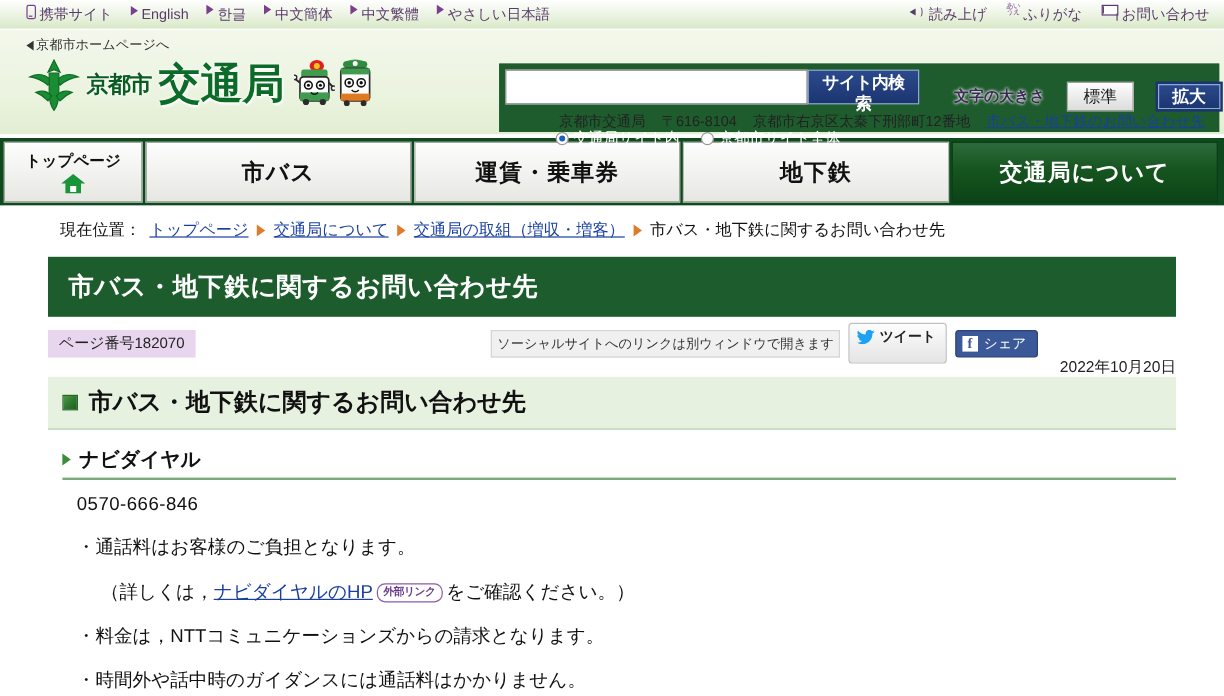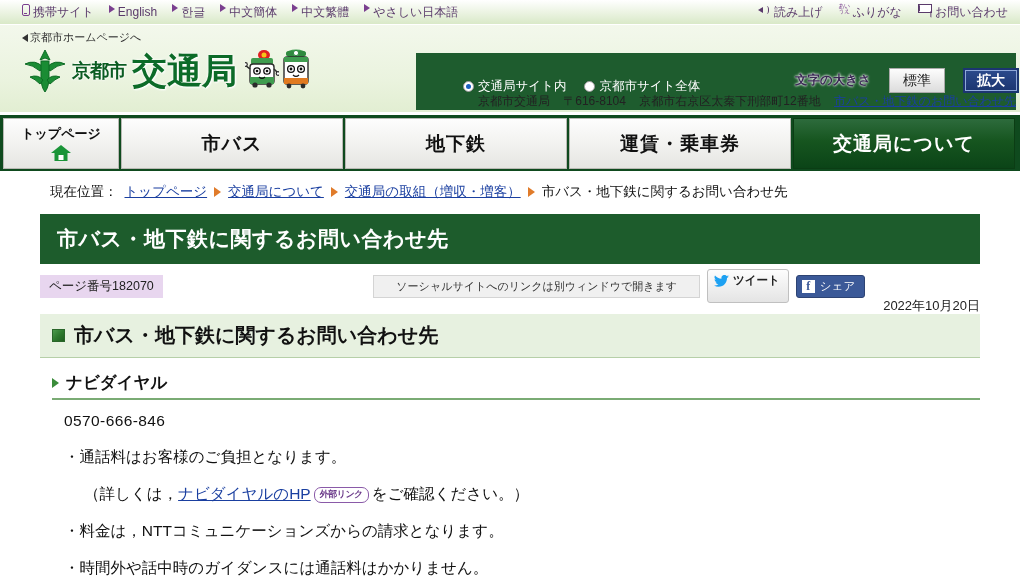--- a/index.html
+++ b/index.html
@@ -155,21 +155,21 @@
     border: 1px solid #aaa; color: #222;
   }
   .fs-big {
     background: linear-gradient(to bottom, #2b4a8c, #1b3570);
     border: 2px solid #1b3570; color: #fff; font-weight: bold;
     box-shadow: inset 0 0 0 1px #8fa8d8;
   }
 
   
   .addr-line {
-    position: absolute; right: 4px; bottom: 2px;
+    position: absolute; right: 16px; bottom: 2px;
     font-size: 12px; color: #222;
   }
   .addr-link { color: #1a3fa0; text-decoration: underline; cursor: pointer; margin-left: 10px; }
 
   
   .gnav {
     height: 56px; background: #0f4a1e;
     display: flex; align-items: stretch; padding: 3px 3px 0 3px;
     border-bottom: 2px solid #0f4a1e;
   }
@@ -218,21 +218,21 @@
     margin: 11px 40px 0 40px;
     display: flex; align-items: center; height: 22px;
   }
   .page-no {
     background: #e8d6ef; color: #222; font-size: 12.5px;
     padding: 3px 9px; letter-spacing: 0px;
   }
   .social { margin-left: auto; display: flex; align-items: center; gap: 7px; }
   .social-note {
     background: #f0f0f0; border: 1px solid #d4d4d4;
-    font-size: 11px; color: #333; padding: 3px 22px; white-space: nowrap;
+    font-size: 11px; color: #333; padding: 3px 4px; white-space: nowrap;
   }
   .btn-tweet {
     display: flex; align-items: center; gap: 4px;
     background: linear-gradient(to bottom, #fdfdfd, #e4e4e4);
     border: 1px solid #c0c0c0; border-radius: 3px;
     font-size: 11.5px; font-weight: bold; color: #222;
     padding: 3px 8px 14px 6px; cursor: pointer;
   }
   .btn-share {
     display: flex; align-items: center; gap: 5px;
@@ -396,20 +396,24 @@
         <circle cx="10" cy="22" r="1.4" fill="#111"></circle>
         <circle cx="20" cy="22" r="1.4" fill="#111"></circle>
         <path d="M12 28 Q15 31 18 28" stroke="#111" stroke-width="1.2" fill="none"></path>
         <circle cx="8" cy="39" r="2.4" fill="#2b2b2b"></circle>
         <circle cx="22" cy="39" r="2.4" fill="#2b2b2b"></circle>
       </svg>
     </span>
   </div>
 
   <div class="search-wrap">
+    <div class="search-row">
+      <input class="search-input" type="text" placeholder="" style="">
+      <button class="search-btn">サイト内検索</button>
+    </div>
     <div class="radio-row">
       <label class="radio-item">
         <span class="radio-dot on"></span>
         <span>交通局サイト内</span>
       </label>
       <label class="radio-item">
         <span class="radio-dot"></span>
         <span>京都市サイト全体</span>
       </label>
     </div>
@@ -436,24 +440,24 @@
     <span>トップページ</span>
     <svg class="home-icon" width="22" height="18" viewBox="0 0 22 18">
       <path d="M11 1 L21 9 L17.5 9 L17.5 17 L4.5 17 L4.5 9 L1 9 Z" fill="#1a9438"></path>
       <rect x="8.5" y="11" width="5" height="5" fill="#ffffff"></rect>
     </svg>
   </div>
   <div class="gnav-item wide">
     <span>市バス</span>
   </div>
   <div class="gnav-item wide">
+    <span>運賃・乗車券</span>
+  </div>
+  <div class="gnav-item wide">
     <span>地下鉄</span>
-  </div>
-  <div class="gnav-item wide">
-    <span>運賃・乗車券</span>
   </div>
   <div class="gnav-item wide active">
     <span>交通局について</span>
   </div>
 </div>
 
 <div class="breadcrumb">
   <span>現在位置：</span>
   <span class="crumb-link">トップページ</span>
   <span class="crumb-sep"></span>

